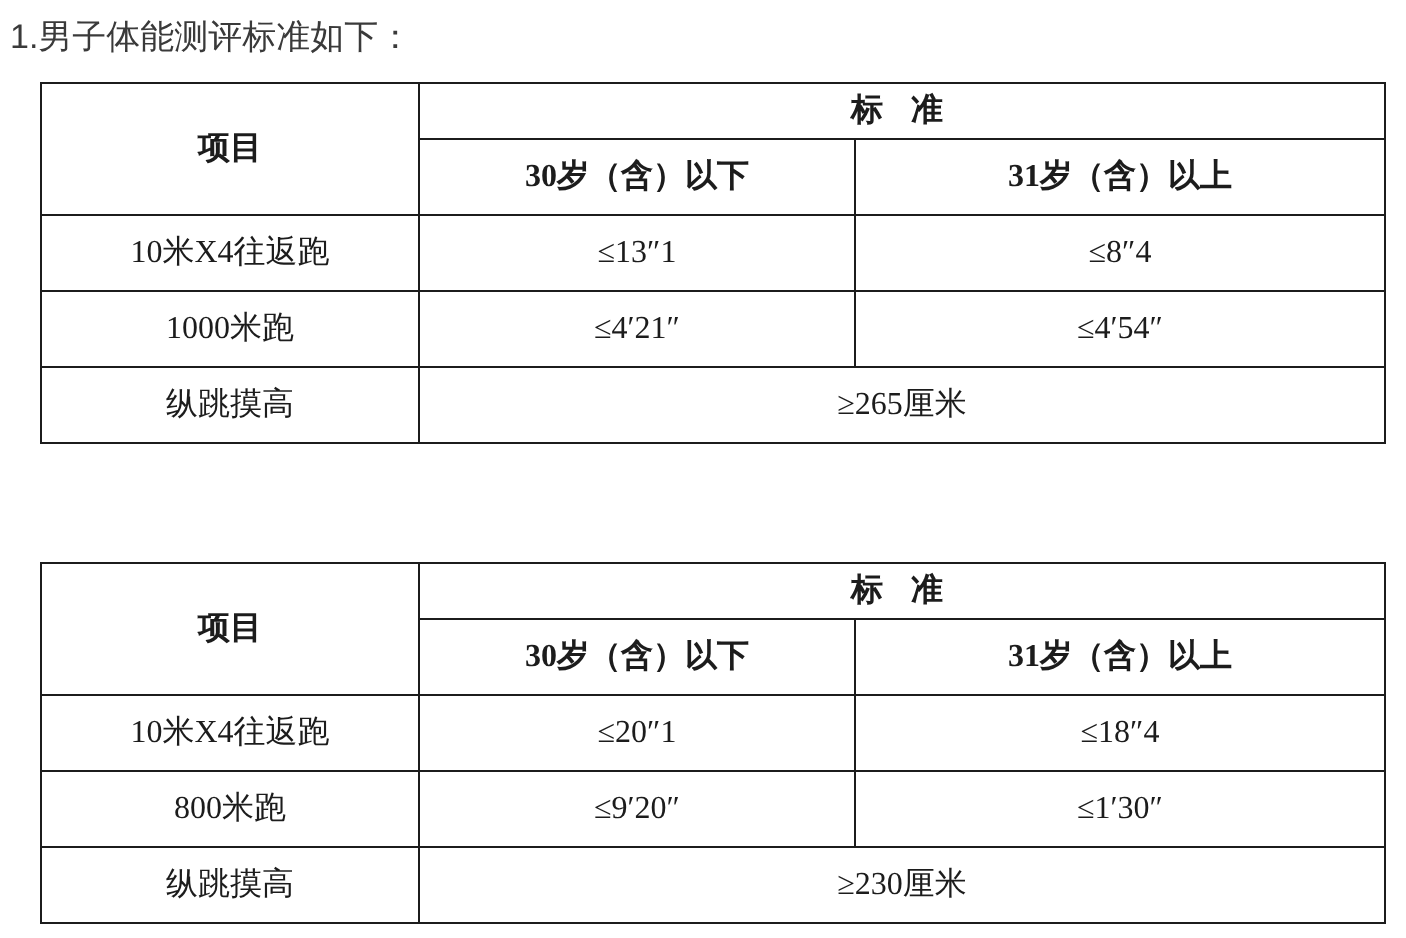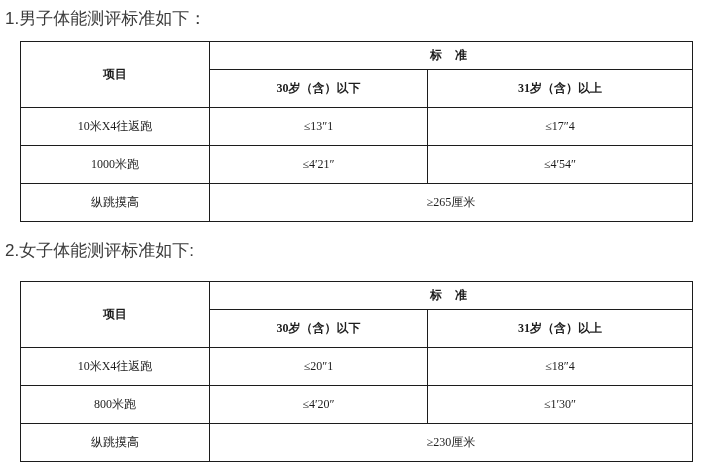--- a/index.html
+++ b/index.html
@@ -31,21 +31,21 @@
     width: 672px;
     border-collapse: collapse;
     table-layout: fixed;
   }
   .table-1 { top: 41px; }
   .table-2 { top: 281px; }
   .std-table td {
     border: 1px solid #1c1c1c;
     text-align: center;
     vertical-align: middle;
-    font-size: 12px;
+    font-size: 16px;
     color: #1c1c1c;
     padding: 0;
     overflow: hidden;
   }
   .col-item { width: 189px; }
   .col-under { width: 218px; }
   .col-over { width: 265px; }
   .hrow1 td { height: 27px; }
   .hrow2 td { height: 37px; }
   .drow  td { height: 37px; }
@@ -70,35 +70,34 @@
         <td rowspan="2" class="bold">项目</td>
         <td colspan="2" class="bold spread">标 准</td>
       </tr>
       <tr class="hrow2">
         <td class="bold">30岁（含）以下</td>
         <td class="bold">31岁（含）以上</td>
       </tr>
       <tr class="drow">
         <td>10米X4往返跑</td>
         <td>≤13″1</td>
-        <td>≤17″4</td>
+        <td>≤8″4</td>
       </tr>
       <tr class="drow">
         <td>1000米跑</td>
         <td>≤4′21″</td>
         <td>≤4′54″</td>
       </tr>
       <tr class="drow">
         <td>纵跳摸高</td>
         <td colspan="2">≥265厘米</td>
       </tr>
     </tbody>
   </table>
 
-  <div class="section-title title-2">2.女子体能测评标准如下:</div>
 
   <table class="std-table table-2">
     <colgroup>
       <col class="col-item">
         <col class="col-under">
         <col class="col-over">
     </colgroup>
     <tbody>
       <tr class="hrow1">
         <td rowspan="2" class="bold">项目</td>
@@ -108,21 +107,21 @@
         <td class="bold">30岁（含）以下</td>
         <td class="bold">31岁（含）以上</td>
       </tr>
       <tr class="drow">
         <td>10米X4往返跑</td>
         <td>≤20″1</td>
         <td>≤18″4</td>
       </tr>
       <tr class="drow">
         <td>800米跑</td>
-        <td>≤4′20″</td>
+        <td>≤9′20″</td>
         <td>≤1′30″</td>
       </tr>
       <tr class="drow">
         <td>纵跳摸高</td>
         <td colspan="2">≥230厘米</td>
       </tr>
     </tbody>
   </table>
 
 </div>

